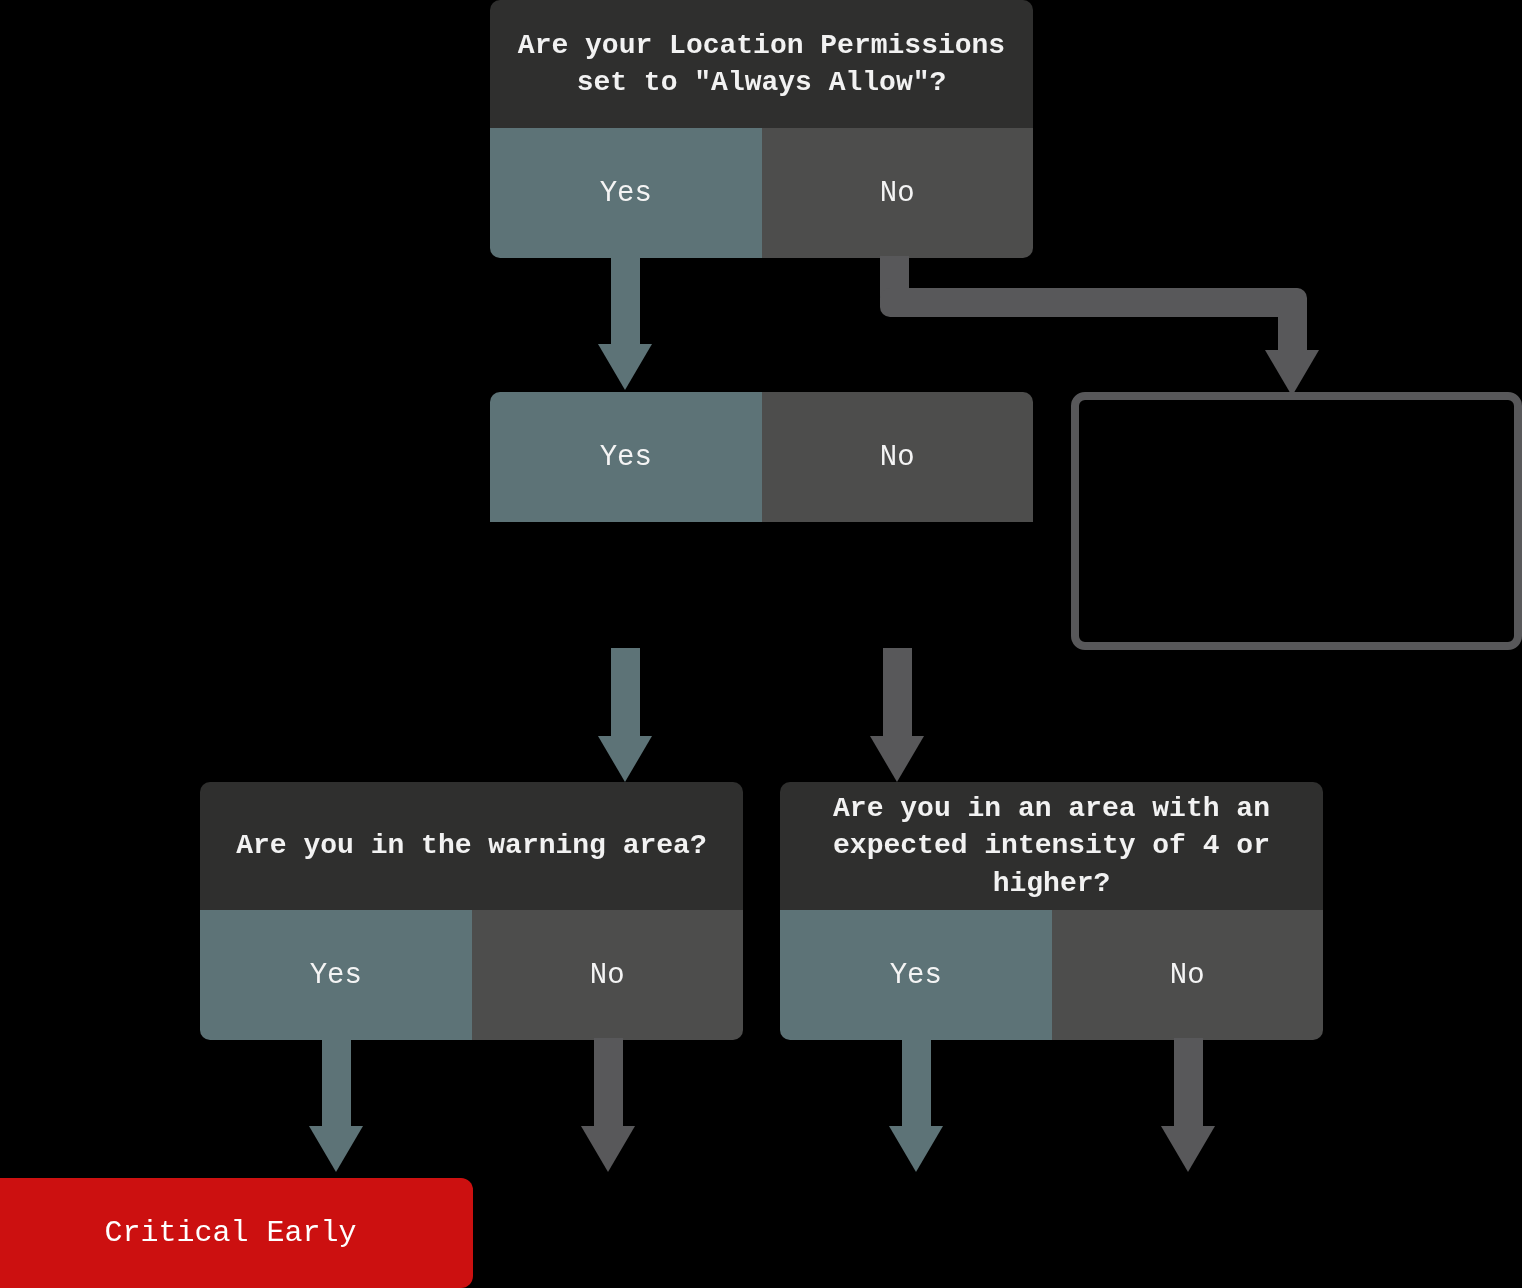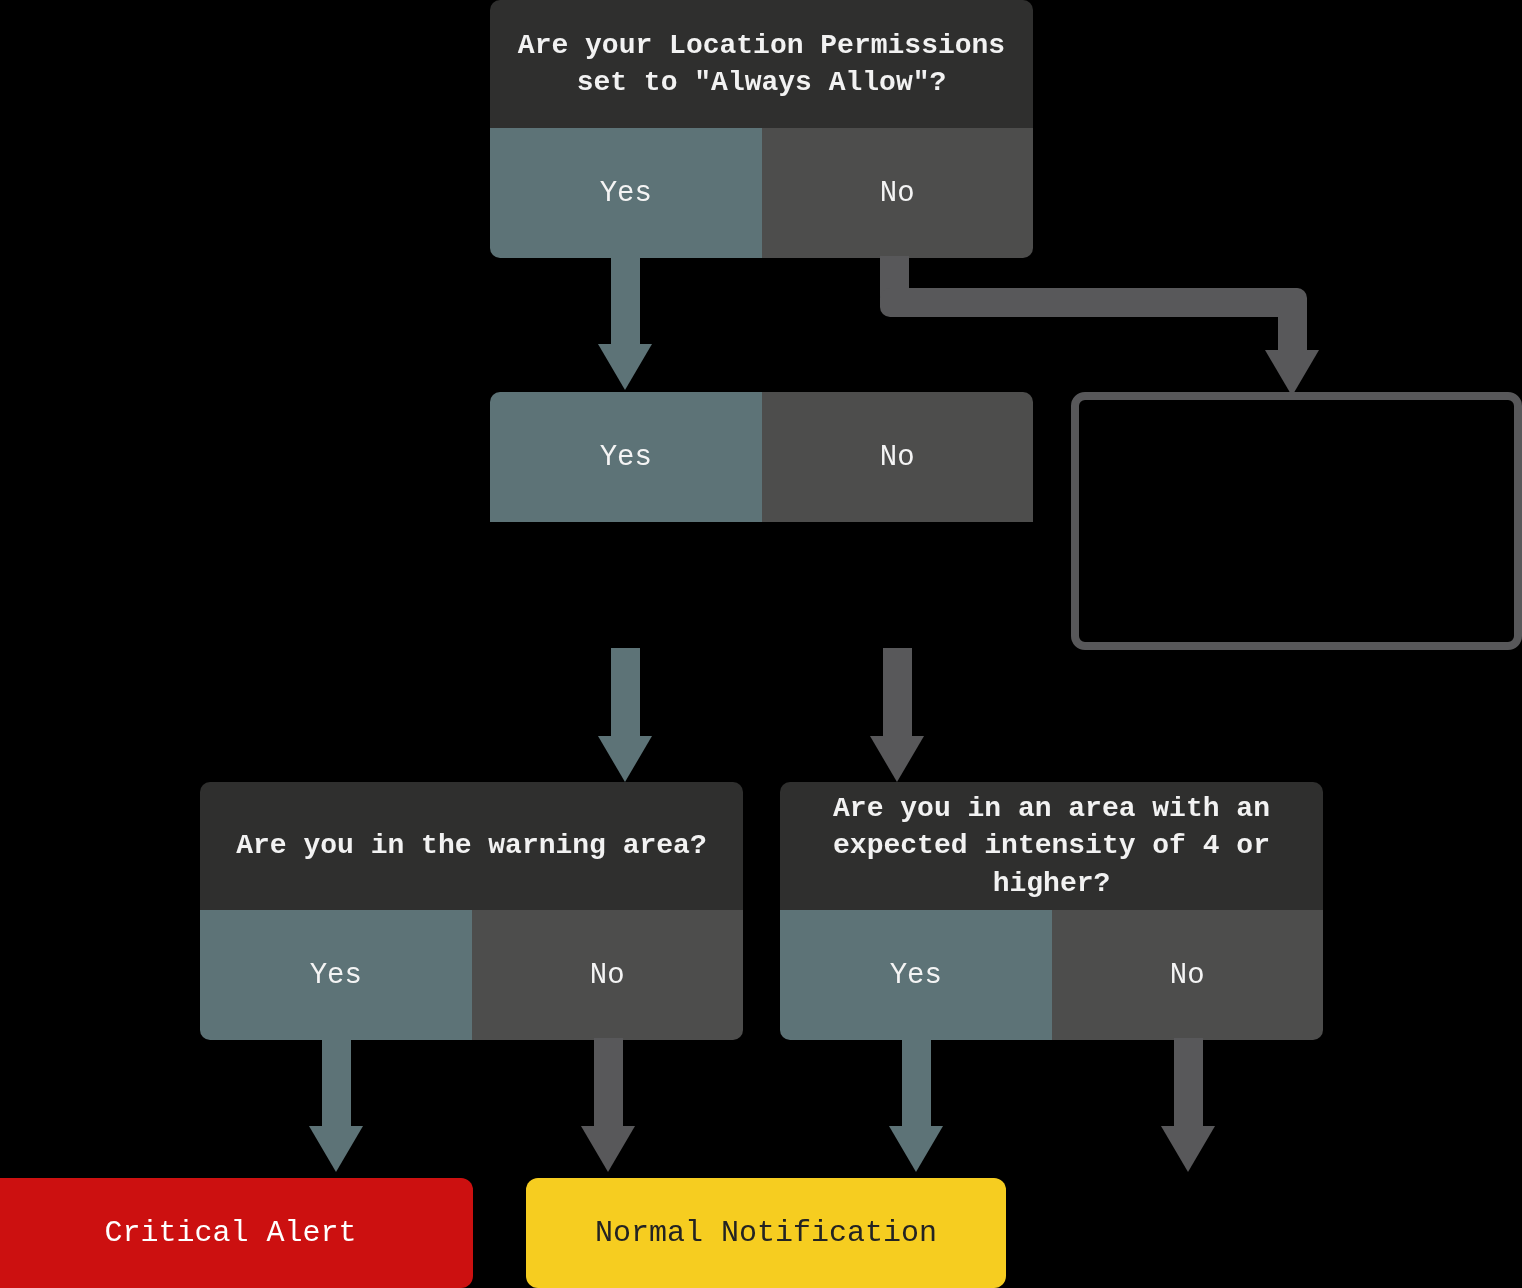--- a/index.html
+++ b/index.html
@@ -175,21 +175,18 @@
   <div class="seg c-no" style="left:594px; top:1038px; width:29px; height:90px;"></div>
   <div class="arrowhead head-no" style="left:581px; top:1126px;"></div>
 
   <div class="seg c-yes" style="left:902px; top:1038px; width:29px; height:90px;"></div>
   <div class="arrowhead head-yes" style="left:889px; top:1126px;"></div>
 
   <div class="seg c-no" style="left:1174px; top:1038px; width:29px; height:90px;"></div>
   <div class="arrowhead head-no" style="left:1161px; top:1126px;"></div>
 
   <div class="result result-critical" style="left:-12px; top:1178px; width:485px; height:110px;">
-    <span>Critical Alert</span>
+    <span>Critical Early</span>
   </div>
 
-  <div class="result result-normal" style="left:526px; top:1178px; width:480px; height:110px;">
-    <span>Normal Notification</span>
-  </div>
 
 
 </div>
 
 </body></html>

